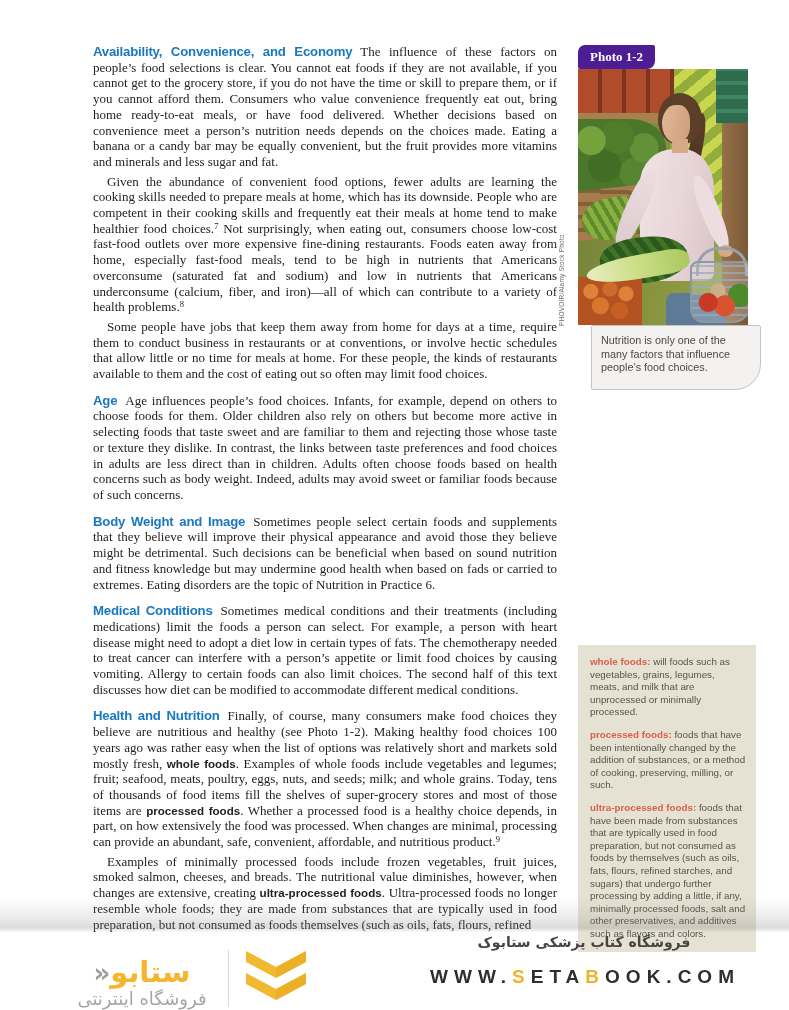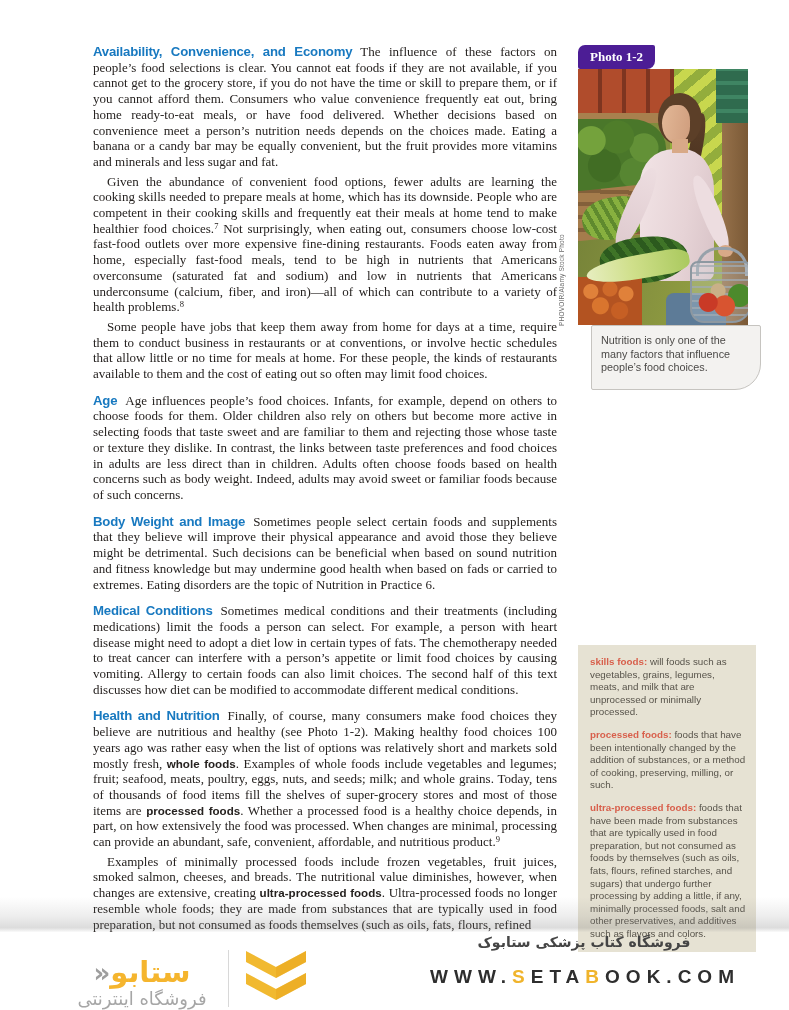--- a/index.html
+++ b/index.html
@@ -161,21 +161,21 @@
     <div class="ph-cukes"></div>
     <div class="ph-carrots"></div>
     <div class="ph-celery"></div>
     <div class="ph-handle"></div>
     <div class="ph-basket"></div>
   </div>
   <div class="credit">PHOVOIR/Alamy Stock Photo</div>
   <div class="caption">Nutrition is only one of the many factors that influence people’s food choices.</div>
 
   <aside class="defs">
-    <p class="def-item"><span class="def-term">skills foods:</span><span> will foods such as vegetables, grains, legumes, meats, and milk that are unprocessed or minimally processed.</span></p>
+    <p class="def-item"><span class="def-term">whole foods:</span><span> will foods such as vegetables, grains, legumes, meats, and milk that are unprocessed or minimally processed.</span></p>
     <p class="def-item"><span class="def-term">processed foods:</span><span> foods that have been intentionally changed by the addition of substances, or a method of cooking, preserving, milling, or such.</span></p>
     <p class="def-item"><span class="def-term">ultra-processed foods:</span><span> foods that have been made from substances that are typically used in food preparation, but not consumed as foods by themselves (such as oils, fats, flours, refined starches, and sugars) that undergo further processing by adding a little, if any, minimally processed foods, salt and other preservatives, and additives such as flavors and colors.</span></p>
   </aside>
 
   <div class="page-shadow"></div>
 
   <div class="fo-wordmark"><span class="wm-main">ستابو</span><span class="wm-kaf">«</span></div>
   <div class="fo-sub">فروشگاه اینترنتی کتاب</div>
   <div class="fo-divider"></div>
   <div class="fo-emblem">

